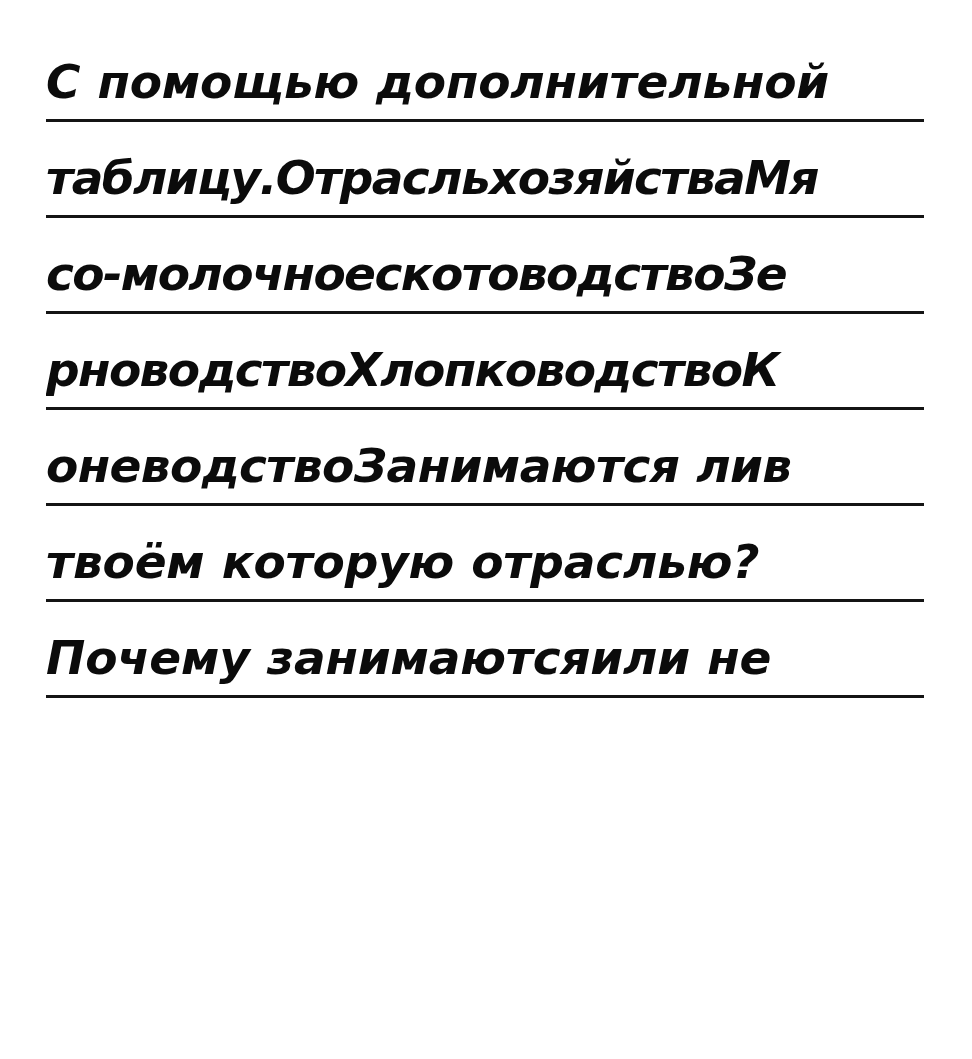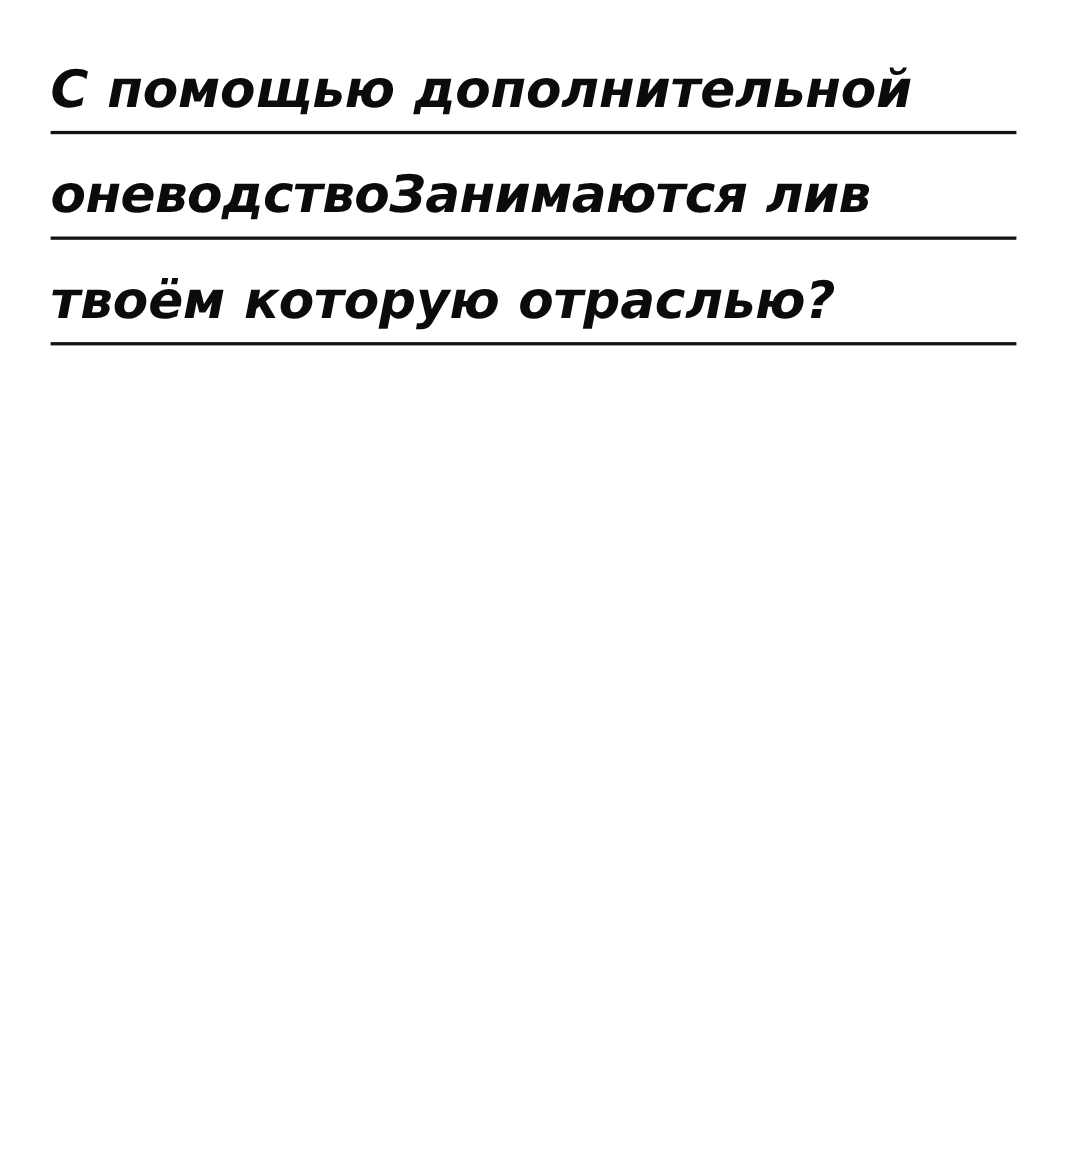--- a/index.html
+++ b/index.html
@@ -46,16 +46,20 @@
   }
   .line.narrow-1 span.t { letter-spacing: -0.6px; }
   .line.tight span.t { letter-spacing: -1.6px; }
 </style>
 </head>
 <body>
 
 <div class="page">
   <div class="text-block">
     <div class="line"><span class="t">С помощью дополнительной</span></div>
+    <div class="line tight"><span class="t">таблицу.ОтрасльхозяйстваМя</span></div>
+    <div class="line tight"><span class="t">со-молочноескотоводствоЗе</span></div>
+    <div class="line tight"><span class="t">рноводствоХлопководствоК</span></div>
     <div class="line narrow-1"><span class="t">оневодствоЗанимаются лив</span></div>
     <div class="line"><span class="t">твоём которую отраслью?</span></div>
+    <div class="line"><span class="t">Почему занимаютсяили не</span></div>
   </div>
 </div>
 
 </body></html>

